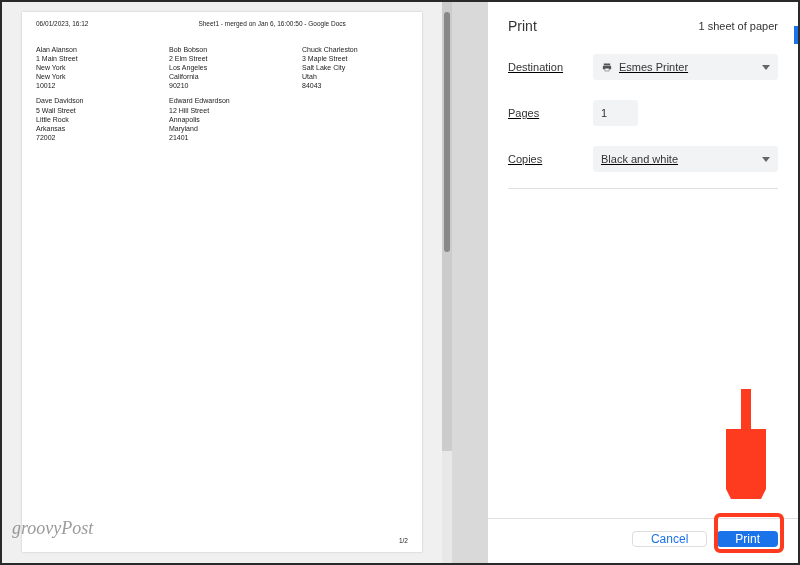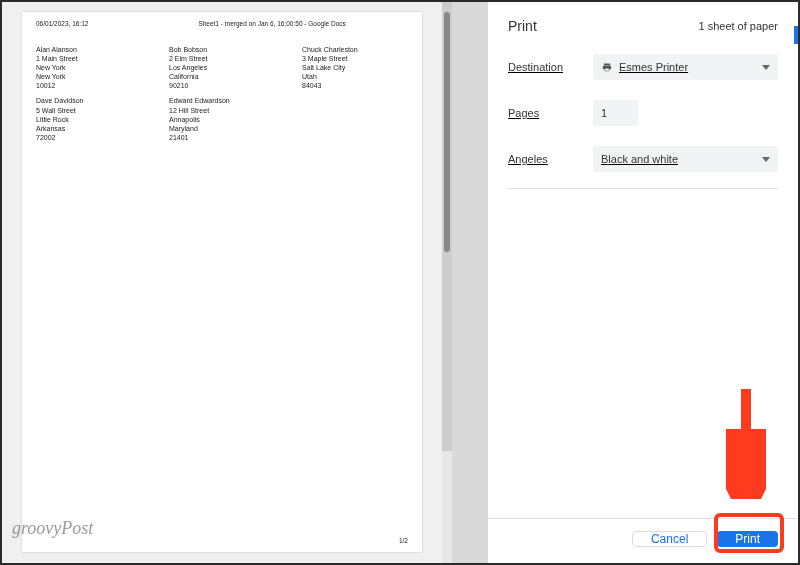--- a/index.html
+++ b/index.html
@@ -306,21 +306,21 @@
 
 
     <div class="row">
       <div class="label">Pages</div>
       <div class="control">
         <input class="input-small" value="1" style="">
       </div>
     </div>
 
     <div class="row">
-      <div class="label">Angeles</div>
+      <div class="label">Copies</div>
       <div class="control">
         <div class="select">
           <span>Black and white</span>
           <span class="caret-down"></span>
         </div>
       </div>
     </div>
 
     <div class="divider"></div>
 

